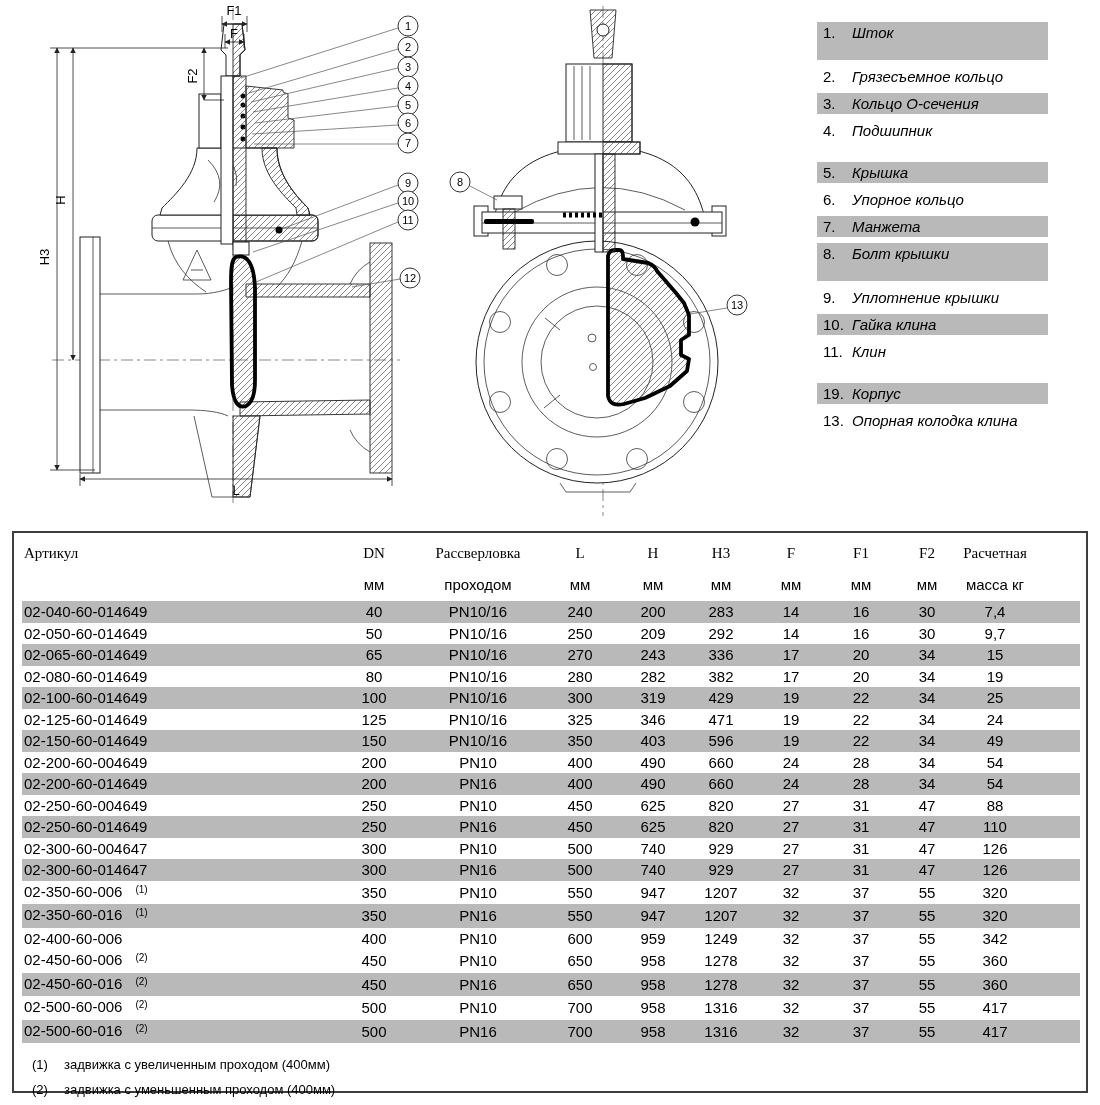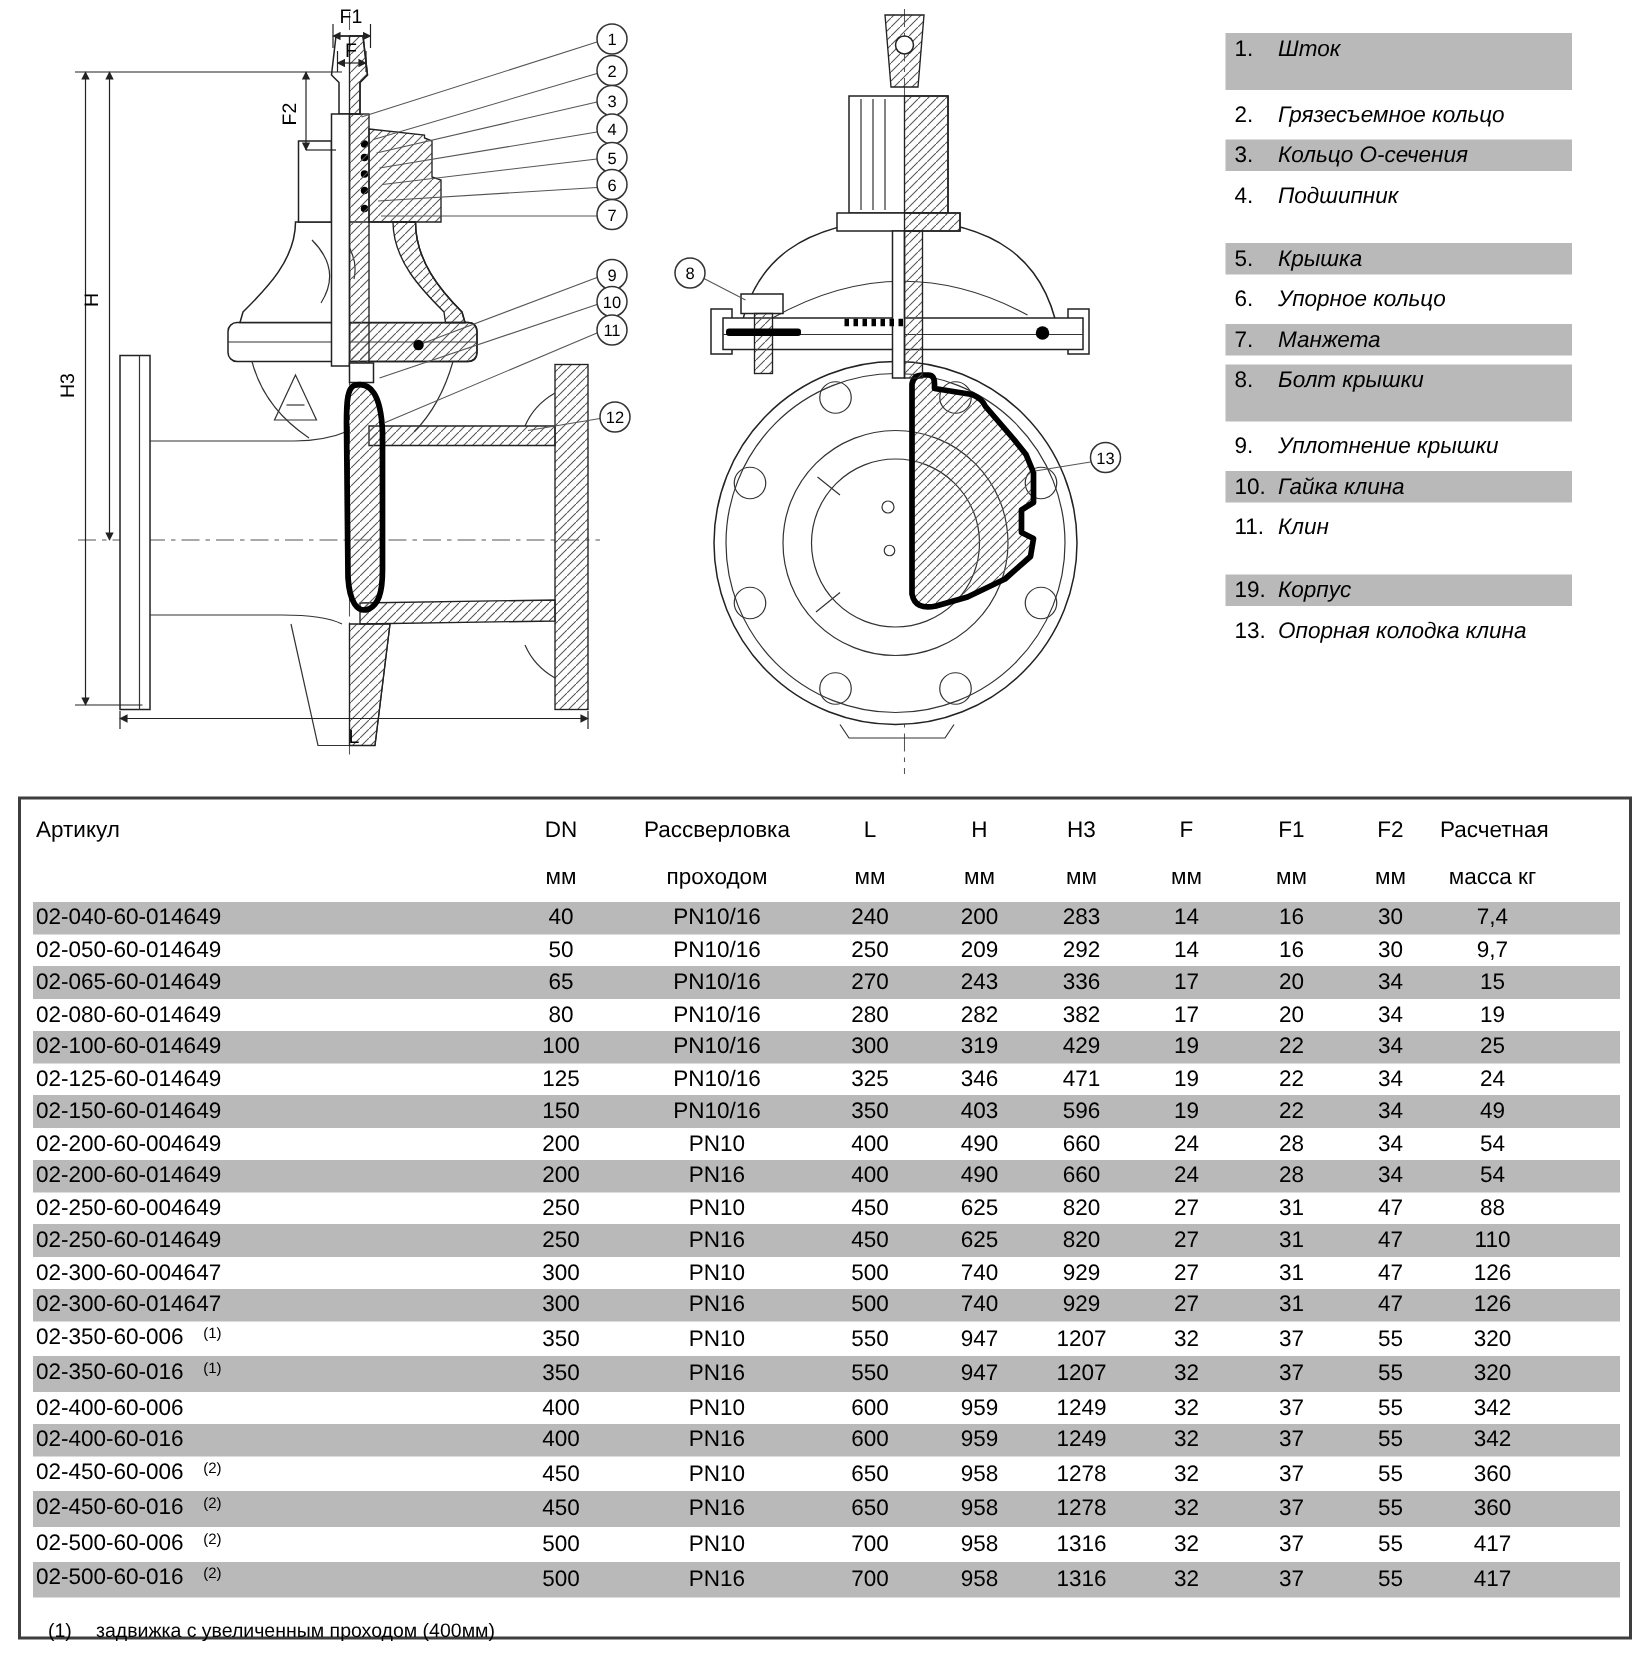--- a/index.html
+++ b/index.html
@@ -30,21 +30,21 @@
   .part-item.gap{margin-bottom:21px;}
   .pnum{flex:0 0 35px;padding-left:6px;box-sizing:border-box;}
   .plabel{flex:1;white-space:nowrap;font-style:italic;}
   
   .frame{
     position:absolute;left:12px;top:531px;width:1076px;height:562px;
     border:2px solid #3e3e3e;box-sizing:border-box;padding:0 8px;background:#fff;
   }
   table{border-collapse:collapse;width:100%;table-layout:fixed;font-size:15px;}
   th{font-weight:normal;padding:0;text-align:center;}
-  thead tr.hrow th{height:29px;vertical-align:bottom;padding-bottom:3px;}
+  thead tr.hrow th{height:29px;vertical-align:bottom;padding-bottom:3px;font-family:Liberation Serif, serif;}
   thead tr.urow th{height:28px;vertical-align:bottom;padding-bottom:8px;}
   th.art,td.art{text-align:left;padding-left:2px;}
   th.mass,td.mass{padding-right:50px;}
   tbody td{height:21.5px;line-height:21.5px;padding:0;text-align:center;white-space:nowrap;overflow:hidden;}
   tr.shade td{background:#b9b9b9;}
   .sup{font-size:10px;position:relative;top:-4px;margin-left:13px;}
   
   .footnotes{margin-top:9px;font-size:13px;}
   .fn{display:flex;line-height:25px;}
   .fn-ref{flex:0 0 32px;padding-left:10px;}
@@ -537,32 +537,20 @@
           <td>400</td>
           <td>PN10</td>
           <td>600</td>
           <td>959</td>
           <td>1249</td>
           <td>32</td>
           <td>37</td>
           <td>55</td>
           <td class="mass">342</td>
         </tr>
-        <tr class="shade">
-          <td class="art">02-400-60-016</td>
-          <td>400</td>
-          <td>PN16</td>
-          <td>600</td>
-          <td>959</td>
-          <td>1249</td>
-          <td>32</td>
-          <td>37</td>
-          <td>55</td>
-          <td class="mass">342</td>
-        </tr>
         <tr>
           <td class="art">02-450-60-006<span class="sup">(2)</span></td>
           <td>450</td>
           <td>PN10</td>
           <td>650</td>
           <td>958</td>
           <td>1278</td>
           <td>32</td>
           <td>37</td>
           <td>55</td>

